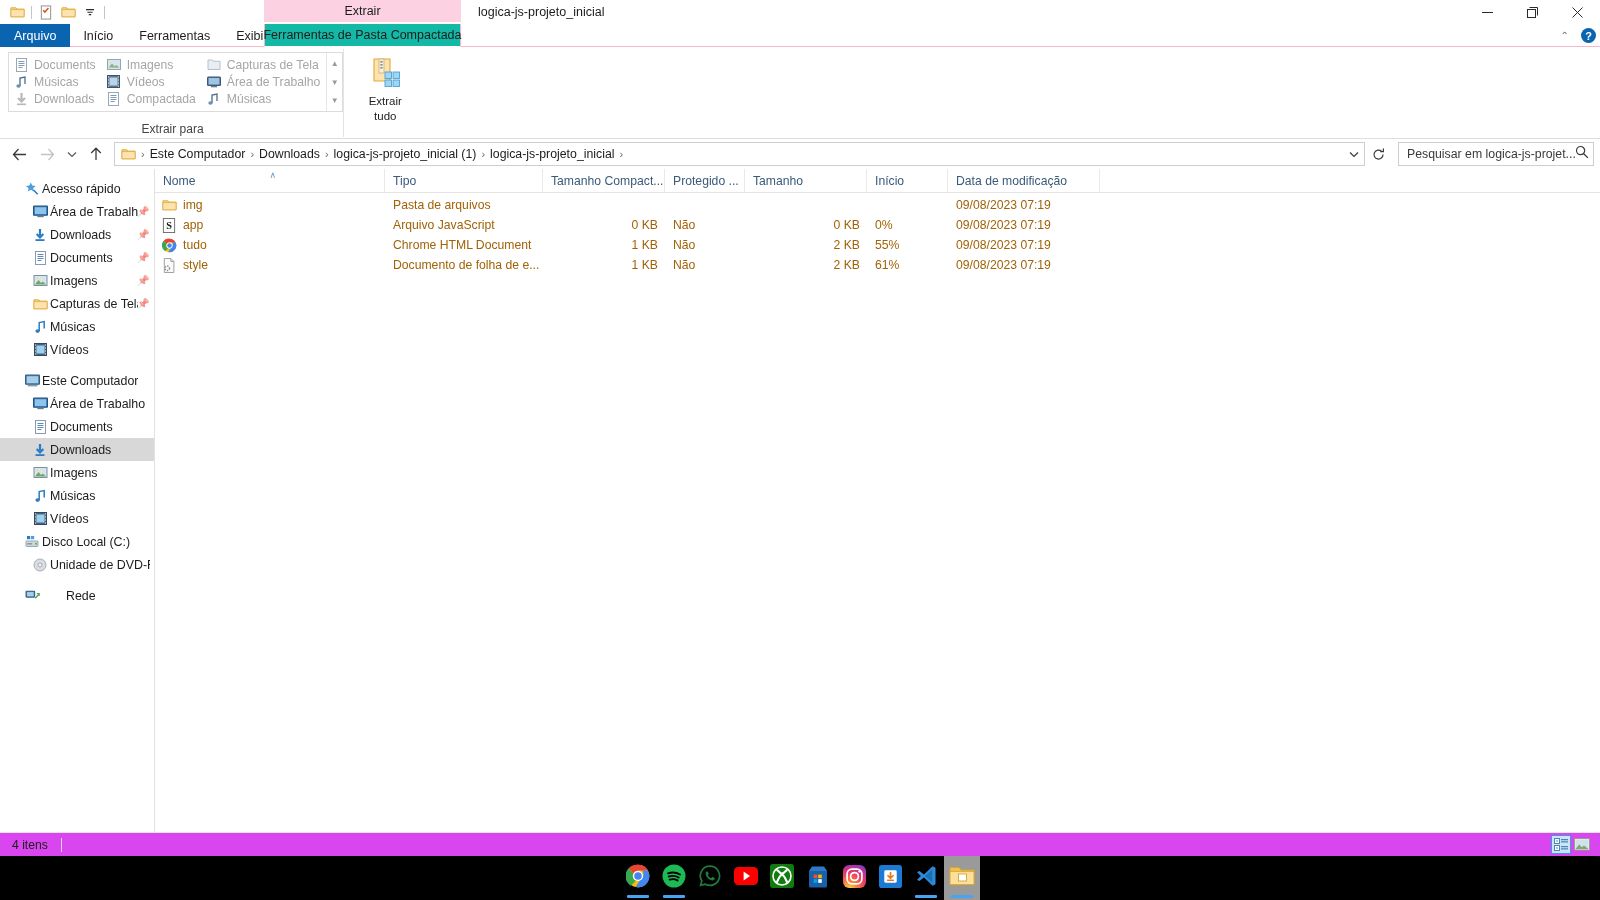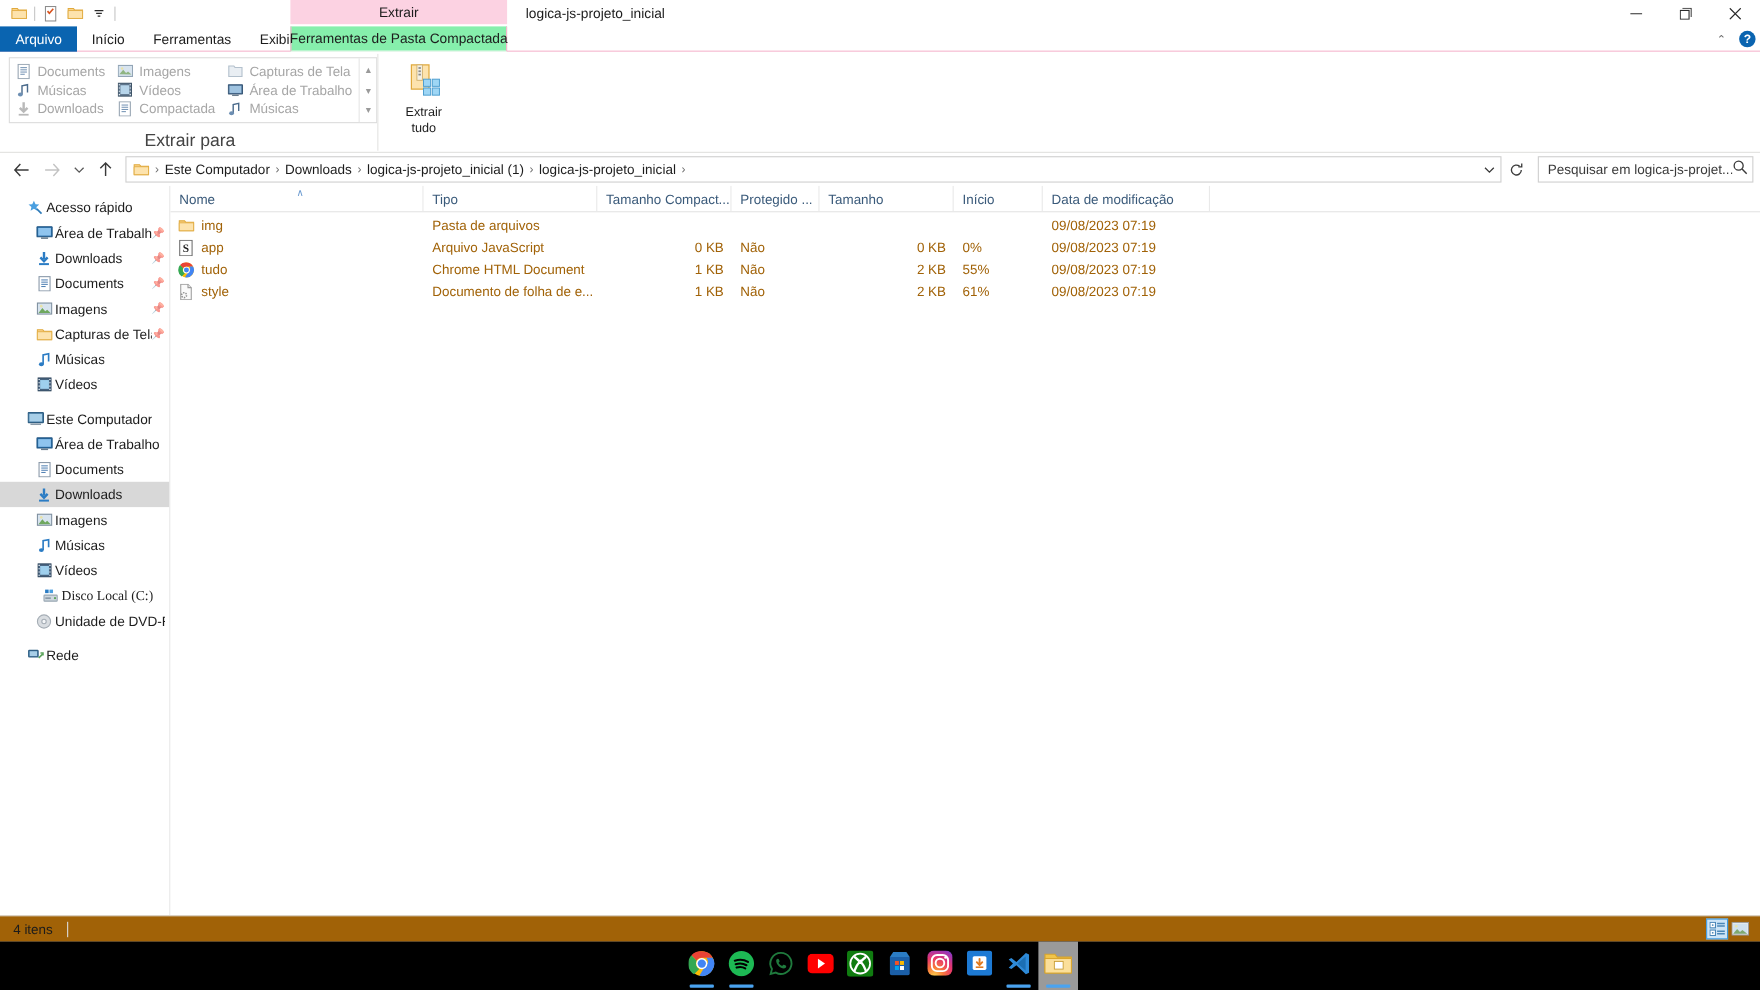--- a/index.html
+++ b/index.html
@@ -59,21 +59,21 @@
   }
   .tab {
     padding: 0 13px; height: 23px;
     display: flex; align-items: center;
     font-size: 12.5px; color: #1c1c1c; white-space: nowrap;
   }
   .tab.file { background: #0a64b0; color: #ffffff; padding: 0 14px; }
   .tab.ctx {
     position: absolute; left: 264px; top: 0;
     width: 197px; justify-content: center;
-    background: #86efac;
+    background: #14b8a6;
     border-left: 1px solid #f6b6cd;
     border-right: 1px solid #f6b6cd;
     border-bottom: 1px solid #ffffff;
   }
   .ribbon-right {
     position: absolute; right: 4px; top: 0; height: 23px;
     display: flex; align-items: center; gap: 8px;
   }
   .chev-up { font-size: 10px; color: #6a6a6a; padding: 0 4px; }
   .helpbtn {
@@ -86,21 +86,21 @@
   
   .ribbon {
     height: 92px; background: #ffffff;
     border-bottom: 1px solid #dededc;
     display: flex; align-items: stretch;
     padding: 2px 0 0 2px;
   }
   .rgroup { display: flex; flex-direction: column; height: 88px; }
   .rgroup-body { flex: 1; display: flex; align-items: flex-start; padding: 3px 0 0 0; }
   .rgroup-label {
-    height: 16px; font-size: 16px; color: #444;
+    height: 16px; font-size: 12px; color: #444;
     display: flex; align-items: center; justify-content: center;
   }
   .rgroup.sep { border-right: 1px solid #e3e3e1; margin-right: 2px; }
 
   .gallery {
     display: flex; border: 1px solid #dcdcdc;
     background: #fff; height: 60px; margin-left: 6px;
   }
   .gal-cols { display: flex; }
   .gal-col { display: flex; flex-direction: column; justify-content: space-between; padding: 3px 0; }
@@ -197,21 +197,21 @@
 
   .rows { flex: 1; overflow: hidden; padding-top: 2px; }
   .row { height: 20px; display: flex; align-items: center; font-size: 12.2px; color: #a16207; }
   .cell { display: flex; align-items: center; padding-left: 8px; overflow: hidden; white-space: nowrap; }
   .cell.right { justify-content: flex-end; padding-right: 7px; padding-left: 0; }
   .cell.name { padding-left: 6px; gap: 6px; }
   .fico { width: 16px; height: 16px; flex: 0 0 16px; display: flex; align-items: center; justify-content: center; }
 
   .statusbar {
     height: 24px; border-top: 1px solid #e4e4e4;
-    display: flex; align-items: center; background: #a16207;
+    display: flex; align-items: center; background: #d946ef;
   }
   .status-text { font-size: 12.2px; color: #1c1c1c; padding-left: 12px; }
   .status-sep { width: 1px; height: 14px; background: #dcdcdc; margin-left: 13px; }
   .viewbtns { margin-left: auto; display: flex; gap: 1px; padding-right: 8px; }
   .vbtn {
     width: 20px; height: 19px; display: flex; align-items: center; justify-content: center;
     border: 1px solid transparent;
   }
   .vbtn.active { background: #cce4f7; border-color: #3d9ae0; }
 
@@ -646,21 +646,21 @@
       <div class="nav-item" style="padding-left:30px;">
         <span class="nav-ico">
           <svg width="13" height="13" viewBox="0 0 13 13">
               <rect x=".5" y=".5" width="12" height="12" fill="#47637f" stroke="#33495f"></rect>
               <rect x="2.5" y="2.5" width="8" height="8" fill="#9fd0ee"></rect>
               <path d="M1 2h1.2M1 5h1.2M1 8h1.2M1 11h1.2M10.8 2H12M10.8 5H12M10.8 8H12M10.8 11H12" stroke="#eaf0f5" stroke-width="1"></path>
             </svg>
         </span>
         <span class="nav-label">Vídeos</span>
       </div>
-      <div class="nav-item" style="padding-left:36px;font-family:Liberation Serif, serif;">
+      <div class="nav-item" style="padding-left:22px;">
         <span class="nav-ico">
           <svg width="14" height="13" viewBox="0 0 14 13">
               <rect x="1" y="6" width="12" height="5.5" rx=".6" fill="#cfd8df" stroke="#9aa8b4"></rect>
               <rect x="2" y="1" width="3.2" height="3.2" fill="#2b7cc4"></rect>
               <rect x="6" y="1" width="3.2" height="3.2" fill="#4a9fe0"></rect>
               <rect x="2.2" y="8" width="5" height="1.6" fill="#8a9aa8"></rect>
               <circle cx="11" cy="8.8" r="1" fill="#5aa35a"></circle>
             </svg>
         </span>
         <span class="nav-label">Disco Local (C:)</span>
@@ -670,21 +670,21 @@
           <svg width="14" height="14" viewBox="0 0 14 14">
               <circle cx="7" cy="7" r="6" fill="#d9dde1" stroke="#a5adb5"></circle>
               <circle cx="7" cy="7" r="2" fill="#f4f6f8" stroke="#a5adb5"></circle>
             </svg>
         </span>
         <span class="nav-label">Unidade de DVD-RW</span>
       </div>
 
       <div class="nav-gap"></div>
 
-      <div class="nav-item" style="padding-left:22px;">
+      <div class="nav-item" style="padding-left:22px;gap:24px;">
         <span class="nav-ico">
           <svg width="15" height="13" viewBox="0 0 14 12">
               <rect x="1" y="2" width="8" height="5.5" rx=".5" fill="#4a7fa8" stroke="#2f5f84"></rect>
               <rect x="1.9" y="2.8" width="6.2" height="4" fill="#a8cfe8"></rect>
               <path d="M9.5 8.5l3.5-3.5" stroke="#5aa35a" stroke-width="1.4"></path>
               <path d="M11 4.2h2.2v2.2" stroke="#5aa35a" stroke-width="1.2" fill="none"></path>
             </svg>
         </span>
         <span class="nav-label">Rede</span>
       </div>

